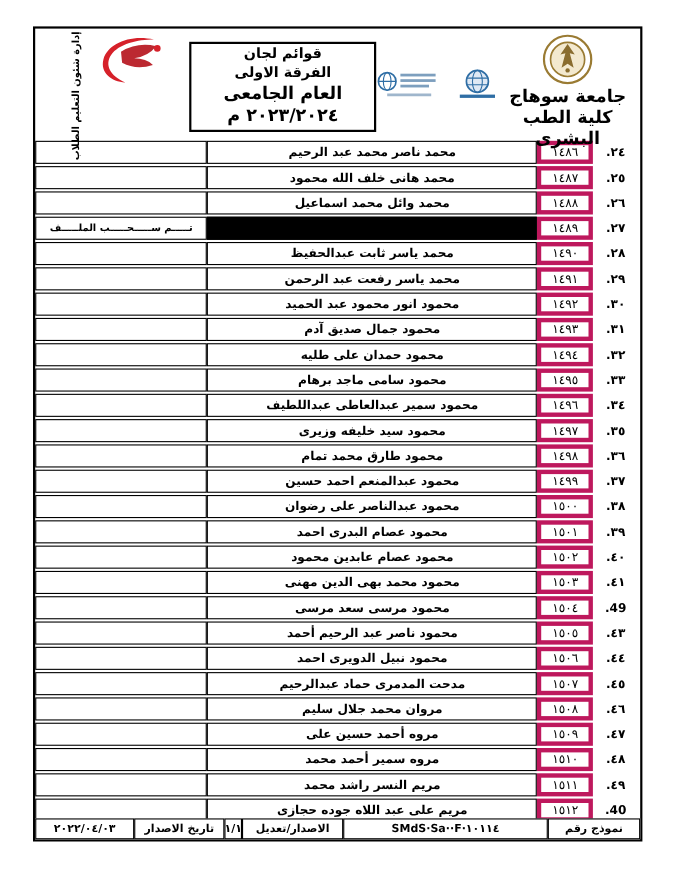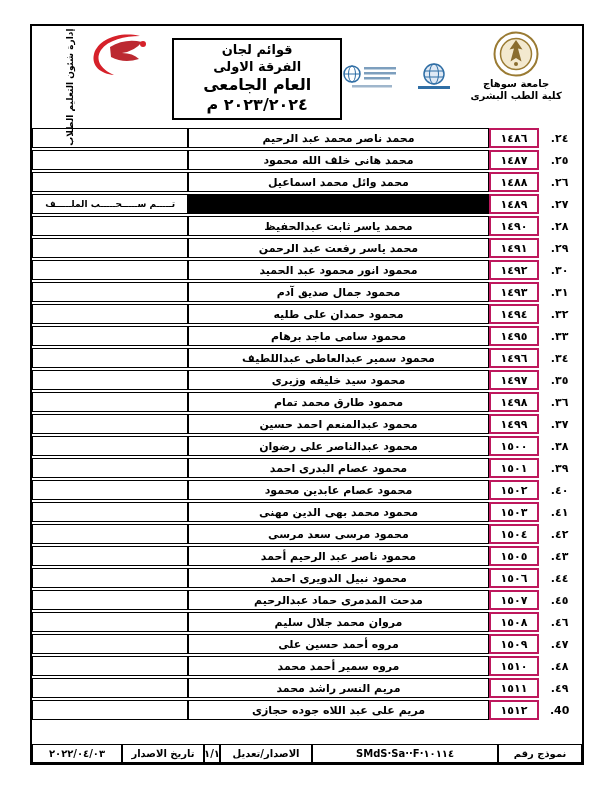--- a/index.html
+++ b/index.html
@@ -5,38 +5,38 @@
   * { margin:0; padding:0; box-sizing:border-box; }
   html,body { width:612px; height:792px; }
   body { background:#e8e8e8; font-family:"DejaVu Sans", sans-serif; color:#000; }
   .page { position:relative; width:612px; height:792px; background:#ffffff; direction:rtl; overflow:hidden; }
   .frame { position:absolute; left:30px; top:24px; width:554px; height:741px; border:2px solid #000; background:#fff; }
 
   
   .header { position:relative; display:flex; height:100px; padding:3px 6px; }
   .h-right { width:134px; text-align:center; padding-top:2px; }
   .emblem { display:block; margin:0 auto 1px auto; }
-  .uni-name, .fac-name { font-size:10px; font-weight:bold; line-height:1.2; }
+  .uni-name, .fac-name { font-size:16px; font-weight:bold; line-height:1.2; }
   .h-center { flex:1; display:flex; flex-direction:row; align-items:center; padding-top:2px; }
   .badges { display:flex; direction:ltr; gap:12px; align-items:center; height:32px; }
   .badge { display:inline-flex; align-items:center; justify-content:center; }
   .title-box { margin-top:4px; border:2px solid #000; padding:2px 14px 3px 14px; text-align:center; min-width:170px; }
   .t1 { font-size:13px; font-weight:bold; line-height:1.25; }
   .t3 { font-size:16px; font-weight:bold; line-height:1.25; }
   .h-left { position:relative; width:150px; }
   .left-logo { position:absolute; right:12px; top:1px; }
   .vertical-text { position:absolute; left:-22px; top:48px; width:110px; height:13px; text-align:center;
                    font-size:9px; font-weight:bold; white-space:nowrap; transform:rotate(-90deg); }
 
   
   .roster { border-collapse:separate; border-spacing:0 2px; margin:0 2px 0 auto; direction:rtl; }
   .roster td { box-sizing:border-box; height:20px; text-align:center; vertical-align:middle;
                font-size:11px; padding:0 3px; }
   .c-num   { width:42px;  border:none; font-weight:bold; font-size:12px;margin-top:28px; }
-  .c-serial{ width:52px;  border:2px solid #be185d; font-weight:bold; }
+  .c-serial{ width:52px;  border:4px solid #be185d; font-weight:normal; }
   .c-name  { width:320px; border:1px solid #000; font-weight:bold; }
   .c-sig   { width:158px; border:1px solid #000; }
   .c-name.redacted { background:#000; }
   .c-sig.note { font-size:9px; font-weight:bold; white-space:nowrap; letter-spacing:0.5px; }
 
   
   .footer { position:absolute; bottom:0; left:0; right:0; height:19px; display:flex; direction:rtl;
             font-size:10px; font-weight:bold; background:#fff; }
   .f-cell { border:1.5px solid #000; display:flex; align-items:center; justify-content:center;
             padding:0 4px; white-space:nowrap; }
@@ -228,21 +228,21 @@
       </tr>
 
       <tr>
         <td class="c-num">٤١.</td>
         <td class="c-serial">١٥٠٣</td>
         <td class="c-name">محمود محمد بهى الدين مهنى</td>
         <td class="c-sig"></td>
       </tr>
 
       <tr>
-        <td class="c-num">٤٢.</td>
+        <td class="c-num">49.</td>
         <td class="c-serial">١٥٠٤</td>
         <td class="c-name">محمود مرسى سعد مرسى</td>
         <td class="c-sig"></td>
       </tr>
 
       <tr>
         <td class="c-num">٤٣.</td>
         <td class="c-serial">١٥٠٥</td>
         <td class="c-name">محمود ناصر عبد الرحيم أحمد</td>
         <td class="c-sig"></td>

